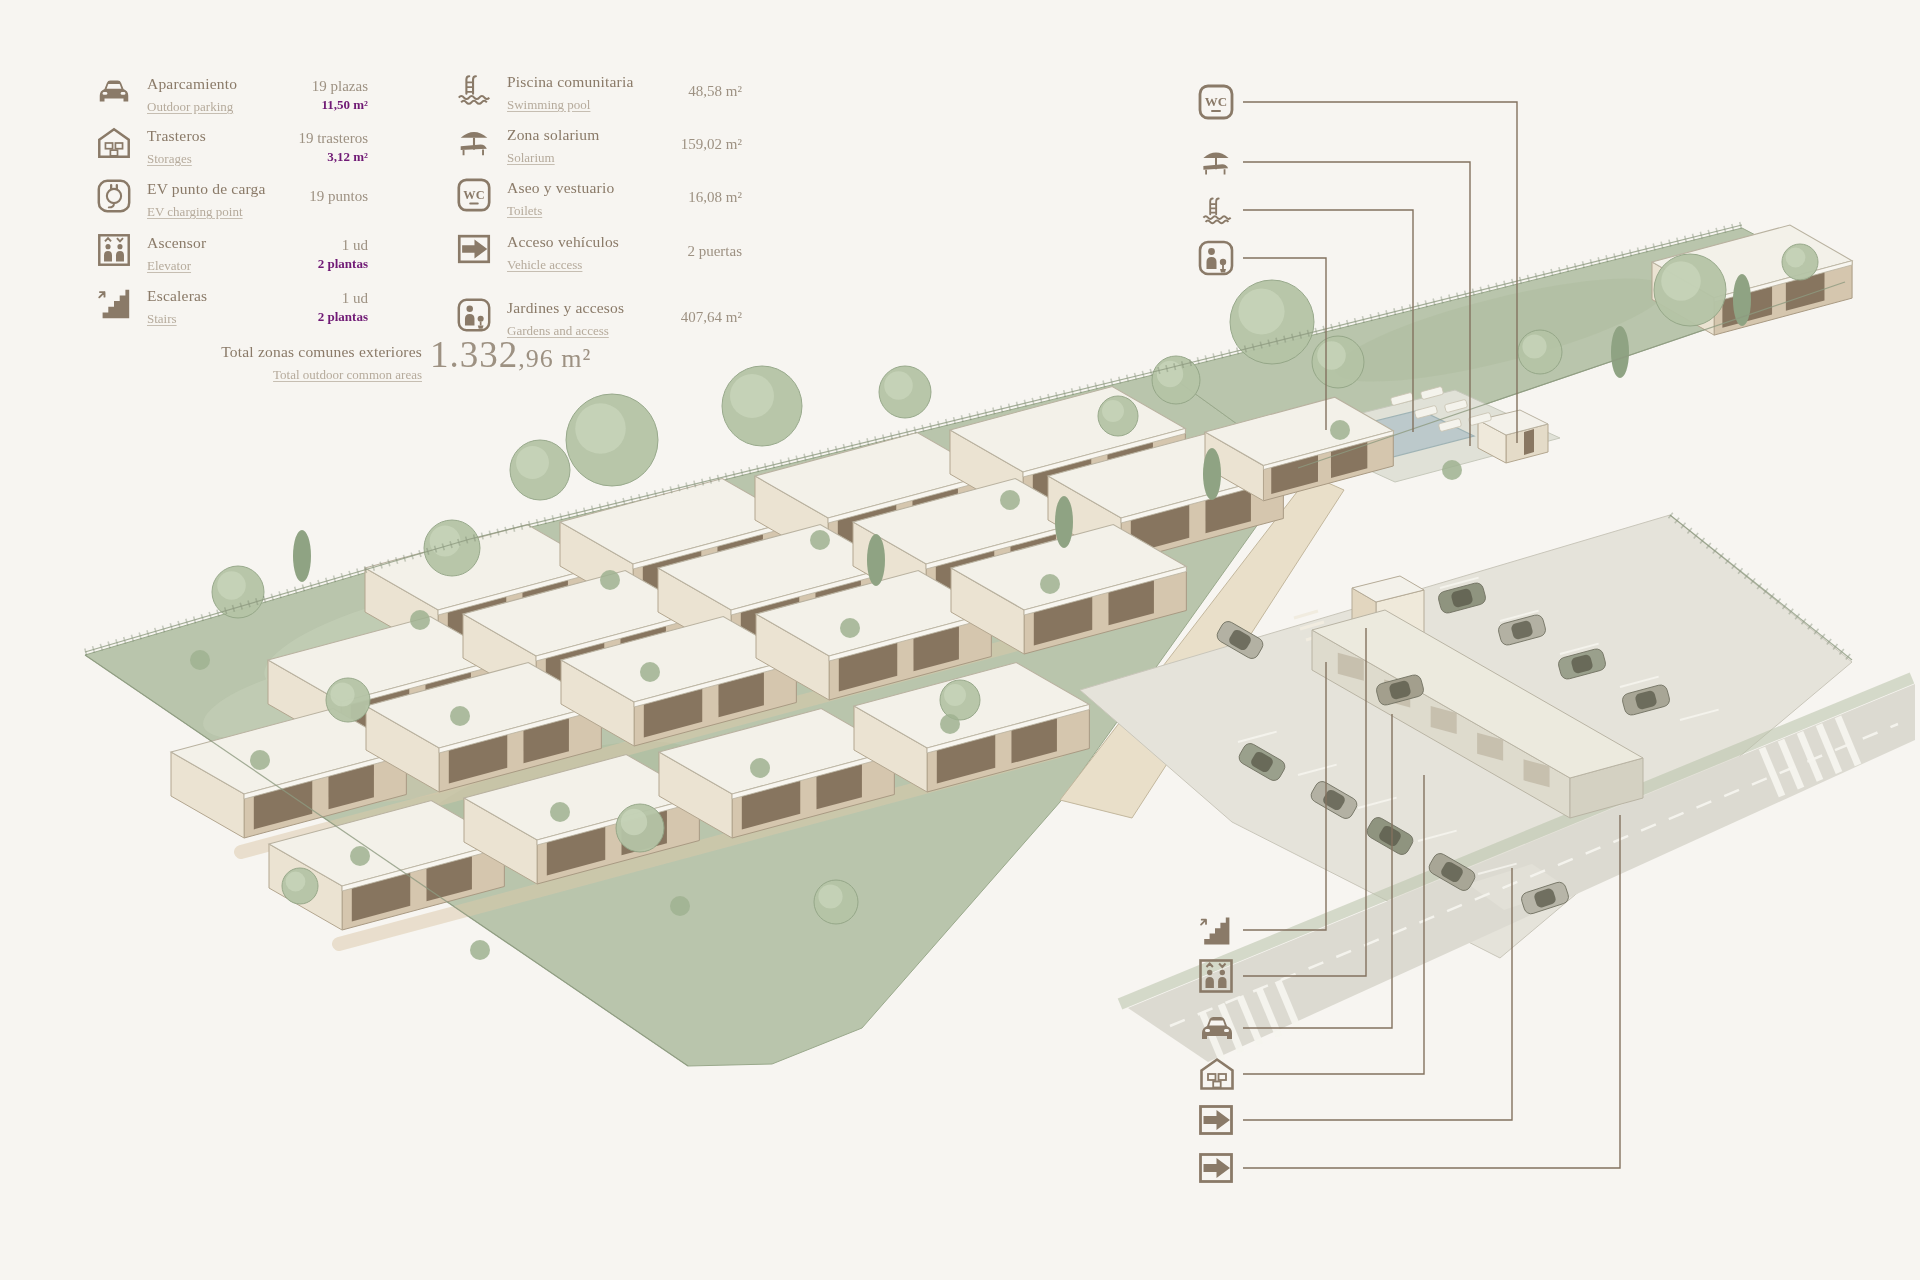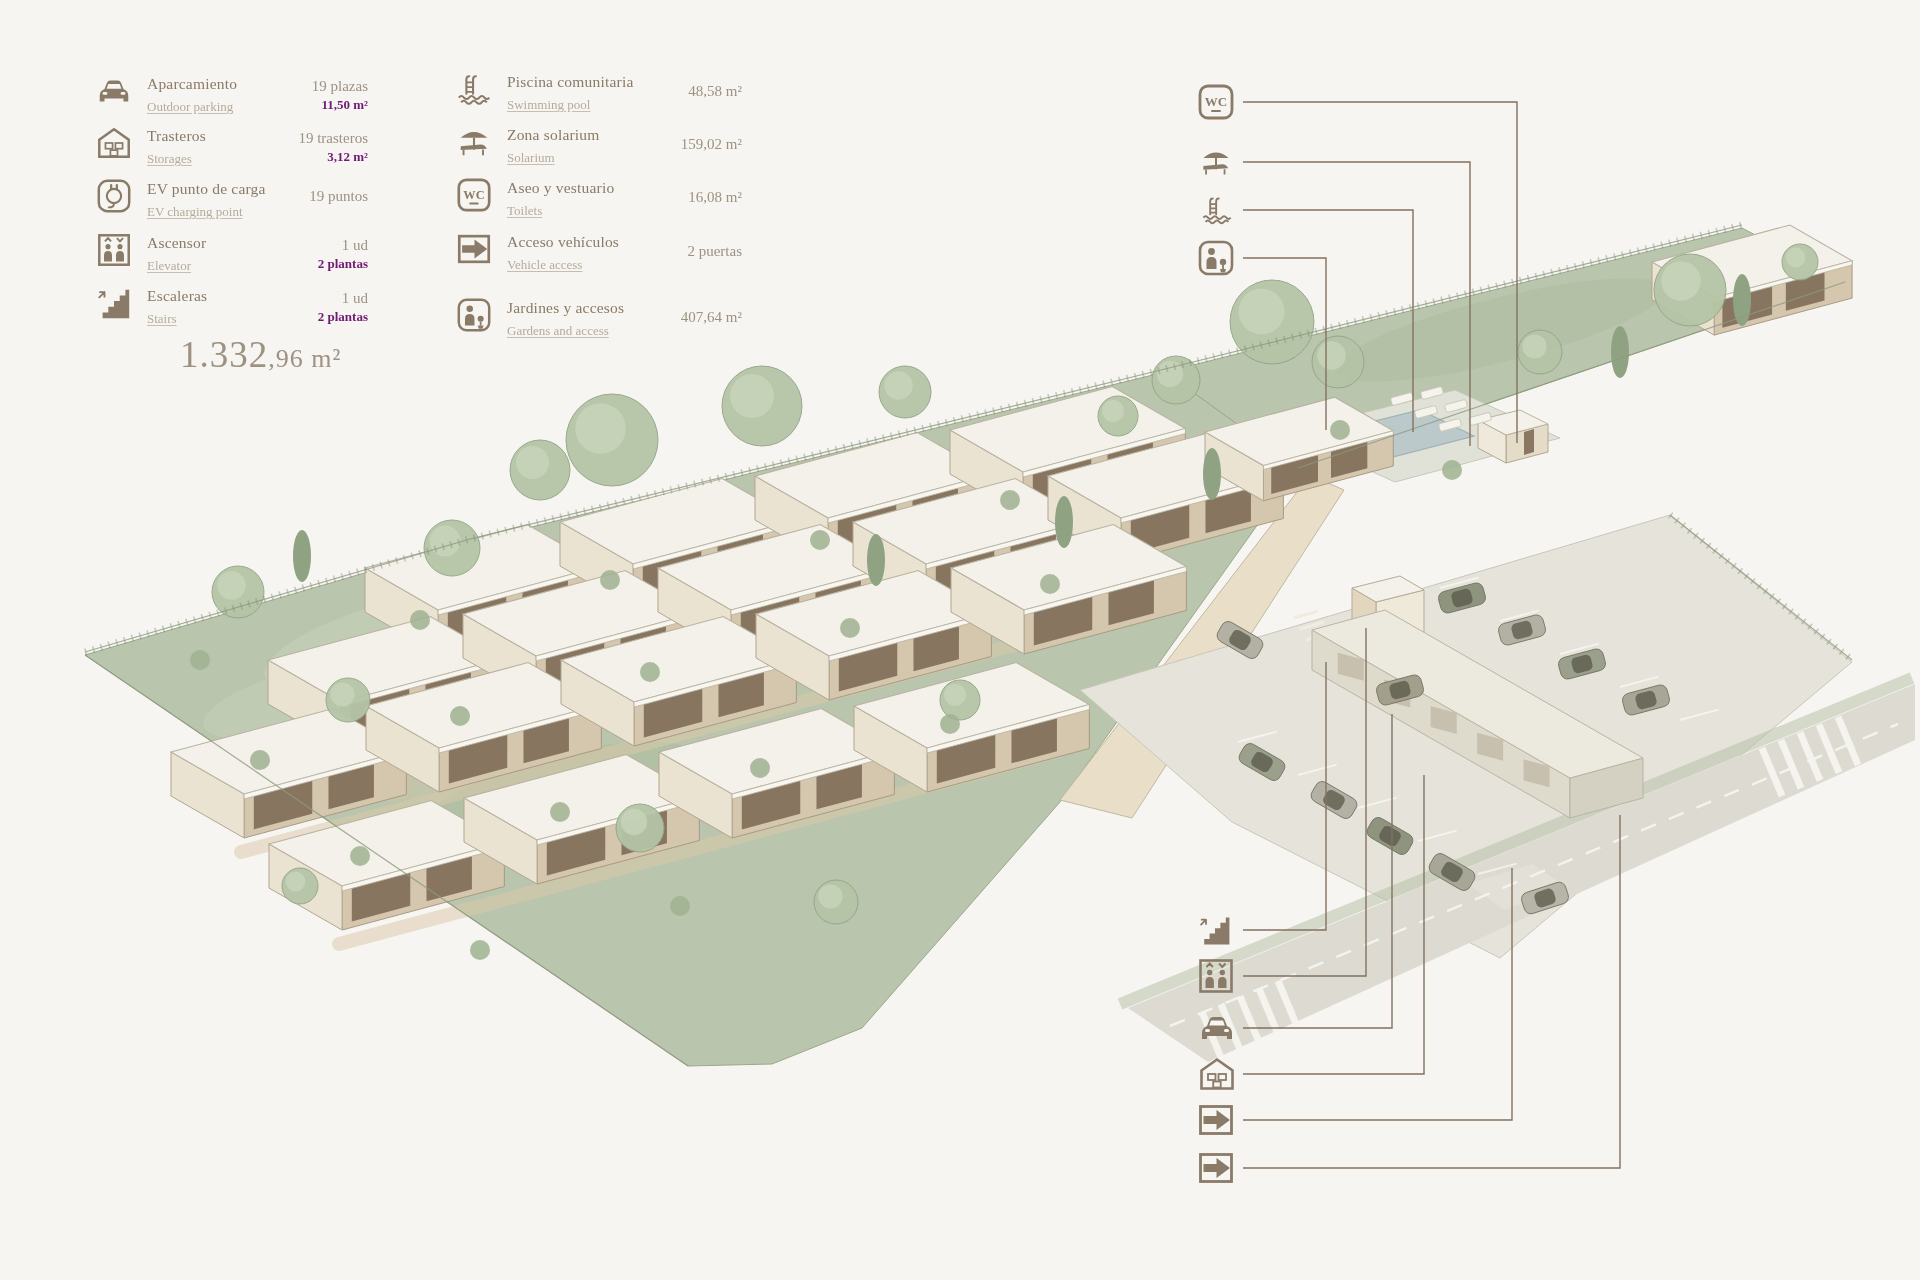--- a/index.html
+++ b/index.html
@@ -11,21 +11,21 @@
   .licon{width:38px;height:38px;color:#8a7a68;flex:0 0 auto;}
   .ltxt{margin-left:14px;padding-top:3px;}
   .es{font-size:15.5px;font-weight:normal;letter-spacing:.2px;color:#8a7a68;white-space:nowrap;}
   .en{font-size:13px;color:#b6ab9c;margin-top:6px;white-space:nowrap;
       text-decoration:underline;text-decoration-color:rgba(182,171,156,.75);text-underline-offset:2px;}
   .lval{position:absolute;right:0;top:5px;text-align:right;line-height:1.3;}
   .v1{font-size:15px;color:#9d9182;white-space:nowrap;}
   .v2{font-size:13px;color:#701a75;white-space:nowrap;font-weight:bold;}
   .total{position:absolute;left:148px;top:336px;display:flex;align-items:flex-start;}
   .total .labels{width:274px;text-align:right;padding-top:7px;}
-  .total .num{font-size:37px;color:#9d9182;margin-left:32px;letter-spacing:1px;line-height:1;}
+  .total .num{font-size:37px;color:#9d9182;margin-left:8px;letter-spacing:1px;line-height:1;}
   .total .num .dec{font-size:26px;}
   
   .co{position:absolute;color:#8a7a68;}
   .co svg{display:block;width:100%;height:100%;}
   
   .fencePosts{fill:none;stroke:#77836b;stroke-width:7;stroke-dasharray:1.6 6.5;opacity:.38;}
   .fenceLine{fill:none;stroke:#8d9a80;stroke-width:1.2;opacity:.8;}
   .leader{fill:none;stroke:#83725f;stroke-width:1.4;}
   svg text{font-family:"Liberation Serif",serif;}
 </style>
@@ -639,20 +639,24 @@
     <div class="ltxt">
       <div class="es">Jardines y accesos</div>
       <div class="en">Gardens and access</div>
     </div>
     <div class="lval" style="top:12px">
       <div class="v1">407,64 m²</div>
     </div>
   </div>
 
   <div class="total">
+    <div class="labels">
+      <div class="es">Total zonas comunes exteriores</div>
+      <div class="en">Total outdoor common areas</div>
+    </div>
     <div class="num"><span>1.332</span><span class="dec">,96 m²</span></div>
   </div>
 </div>
 
 <div>
   <div class="co" style="left:1196px;top:82px;width:40px;height:40px">
         <svg>
           <use href="#sym-wc"></use>
         </svg>
       </div>

